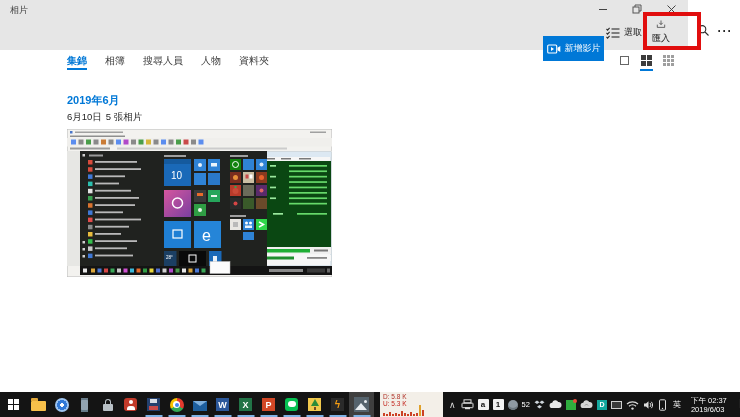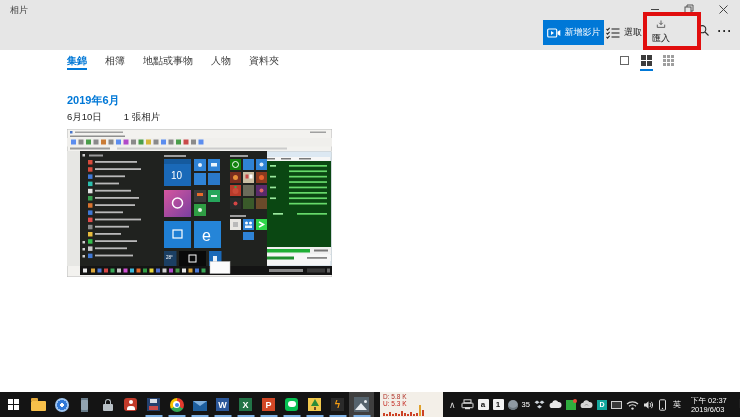--- a/index.html
+++ b/index.html
@@ -1,36 +1,36 @@
 <!DOCTYPE html>
 <html style="--accent: #0078d7; --highlight: #e10e0e; --runline: #7fb2e5;"><head>
 <meta charset="utf-8">
 <style>
   * { margin:0; padding:0; box-sizing:border-box; }
   html,body { width:740px; height:417px; overflow:hidden; }
   body { font-family:"Liberation Sans","DejaVu Sans",sans-serif; background:#fff; position:relative; }
   #screen { position:absolute; inset:0; width:740px; height:417px; background:#fff; }
 
   
-  .header { position:absolute; top:0; left:0; width:740px; height:50px; background:#e6e6e6; }
+  .header { position:absolute; top:0; left:0; width:688px; height:50px; background:#e6e6e6; }
   .win-title { position:absolute; left:10px; top:4px; font-size:9px; color:#3c3c3c; }
   .win-controls { position:absolute; right:0; top:0; display:flex; }
   .win-btn { width:34px; height:18px; display:flex; align-items:center; justify-content:center; }
 
   .searchbox { position:absolute; left:67px; top:19px; width:226px; height:25px; background:#fff;
                border:1px solid #a3a3a3; }
   .searchbox input { position:absolute; inset:0; border:0; outline:none; background:transparent;
                font-size:9px; padding-left:10px; color:#333; font-family:inherit; }
   .searchbox input::placeholder { color:#8a8a8a; }
   .search-caret { position:absolute; left:7px; top:5px; width:1px; height:13px; background:#444; }
   .search-mag { position:absolute; right:7px; top:5px; }
 
   .cmd-btn { position:absolute; top:20px; height:25px; display:flex; align-items:center; gap:4px;
              font-size:9px; color:#222; background:transparent; border:0; font-family:inherit; cursor:default; }
-  .new-video { left:543px; width:61px; justify-content:center; background:var(--accent,#0078d7); color:#fff; }
+  .new-video { left:543px; width:61px; justify-content:center; background:var(--accent,#0078d7); color:#fff;margin-top:16px; }
   .select-btn { left:606px; }
   .import-btn { left:652px;flex-direction:column; }
   .cmd-mag { position:absolute; left:697px; top:24px; }
   .see-more { position:absolute; left:712px; top:18px; width:26px; height:25px; display:flex;
               align-items:center; justify-content:center; font-size:12px; font-weight:bold;
               letter-spacing:1px; color:#222; }
 
   .red-box { position:absolute; left:643px; top:12px; width:58px; height:38px;
              border:4px solid var(--highlight,#e10e0e); pointer-events:none; z-index:20; }
 
@@ -41,21 +41,21 @@
 
   .view-toggles { position:absolute; left:618px; top:55px; display:flex; gap:9px; }
   .vt { width:13px; height:16px; position:relative; display:flex; align-items:flex-start; justify-content:center; }
   .vt-single { width:9px; height:9px; border:1.3px solid #666; margin-top:1px; }
   .vt-grid4 { width:5px; height:5px; background:#3c3c3c; box-shadow:6px 0 #3c3c3c,0 6px #3c3c3c,6px 6px #3c3c3c; margin:0 6px 0 0; }
   .vt-grid9 { width:3px; height:3px; background:#9f9f9f; box-shadow:4px 0 #9f9f9f,8px 0 #9f9f9f,0 4px #9f9f9f,4px 4px #9f9f9f,8px 4px #9f9f9f,0 8px #9f9f9f,4px 8px #9f9f9f,8px 8px #9f9f9f; margin-right:8px; }
   .vt.selected::after { content:""; position:absolute; left:0; bottom:0; width:13px; height:2px; background:var(--accent,#0078d7); }
 
   
   .month-header { position:absolute; left:67px; top:93px; font-size:11px; font-weight:bold; color:var(--accent,#0078d7); }
-  .day-row { position:absolute; left:67px; top:111px; font-size:9.5px; color:#1f1f1f; display:flex; gap:22px; }
+  .day-row { position:absolute; left:67px; top:111px; font-size:9.5px; color:#1f1f1f; display:flex; gap:4px; }
   .thumb { position:absolute; left:67px; top:129px; width:265px; height:176px; }
   .thumb svg { display:block; }
 
   
   .taskbar { position:absolute; left:0; top:392px; width:740px; height:25px; background:#141414; }
   .start { position:absolute; left:0; top:392px; width:27px; height:25px; display:flex; align-items:center; justify-content:center; }
   .winlogo { width:11px; height:11px; display:grid; grid-template-columns:5px 5px; grid-template-rows:5px 5px; gap:1px; }
   .winlogo i { background:#fdfdfd; }
 
   .apps { position:absolute; left:27px; top:392px; height:25px; display:flex; }
@@ -184,41 +184,41 @@
     <div class="see-more">
       <span>···</span>
     </div>
   </div>
 
   <div class="red-box"></div>
 
   <div class="tabbar">
     <div class="tab active">集錦</div>
     <div class="tab">相簿</div>
-    <div class="tab">地點或事物</div>
+    <div class="tab">搜尋人員</div>
     <div class="tab">人物</div>
     <div class="tab">資料夾</div>
   </div>
 
   <div class="view-toggles">
     <div class="vt">
         <span class="vt-single"></span>
       </div>
     <div class="vt selected">
         <span class="vt-grid4"></span>
       </div>
     <div class="vt">
         <span class="vt-grid9"></span>
       </div>
   </div>
 
   <div class="month-header">2019年6月</div>
   <div class="day-row">
     <span>6月10日</span>
-    <span>1 張相片</span>
+    <span>5 張相片</span>
   </div>
 
   <div class="thumb">
     <svg width="265" height="148" viewBox="0 0 265 148">
       <rect width="265" height="148" fill="#f3f2ef" stroke="#b9b9b9" stroke-width="1"></rect>
       <rect x="3" y="2" width="2.5" height="2.5" fill="#4a76c9"></rect>
       <rect x="8" y="2.5" width="48" height="1.5" fill="#a0a0a0"></rect>
       <rect x="243" y="2.5" width="16" height="1.5" fill="#a0a0a0"></rect>
       <rect x="3" y="6.5" width="55" height="1.5" fill="#8f8f8f"></rect>
       <rect x="0" y="9" width="265" height="8.5" fill="#f0efec"></rect>
@@ -505,21 +505,21 @@
   <div class="tray">
     <span class="tray-caret">∧</span>
     <svg width="13" height="11" viewBox="0 0 13 11">
       <rect x="3" y="0.8" width="7" height="3" fill="none" stroke="#ddd" stroke-width="1"></rect>
       <rect x="1" y="4.2" width="11" height="4.5" rx="0.5" fill="none" stroke="#ddd" stroke-width="1"></rect>
       <rect x="4" y="8.2" width="5" height="2" fill="#ddd"></rect>
     </svg>
     <span class="badge">a</span>
     <span class="badge">1</span>
     <span class="globe"></span>
-    <span class="tray-num">35</span>
+    <span class="tray-num">52</span>
     <svg width="11" height="10" viewBox="0 0 11 10">
       <polygon points="3,0.5 5.5,2.2 3,3.9 0.5,2.2" fill="#cfd6dc"></polygon>
       <polygon points="8,0.5 10.5,2.2 8,3.9 5.5,2.2" fill="#cfd6dc"></polygon>
       <polygon points="5.5,5 8,6.7 5.5,8.4 3,6.7" fill="#cfd6dc"></polygon>
     </svg>
     <svg width="13" height="9" viewBox="0 0 13 9">
       <path d="M3.2,8 a2.6,2.6 0 0 1 0-5.2 a3.2,3.2 0 0 1 6,-0.8 a2.4,2.4 0 0 1 0.6,6 z" fill="#e6e6e6"></path>
     </svg>
     <span class="line-tray"></span>
     <svg width="13" height="9" viewBox="0 0 13 9">

